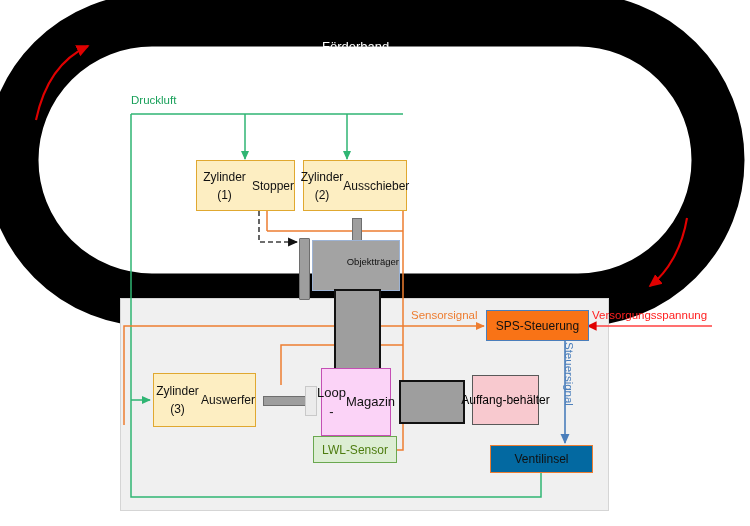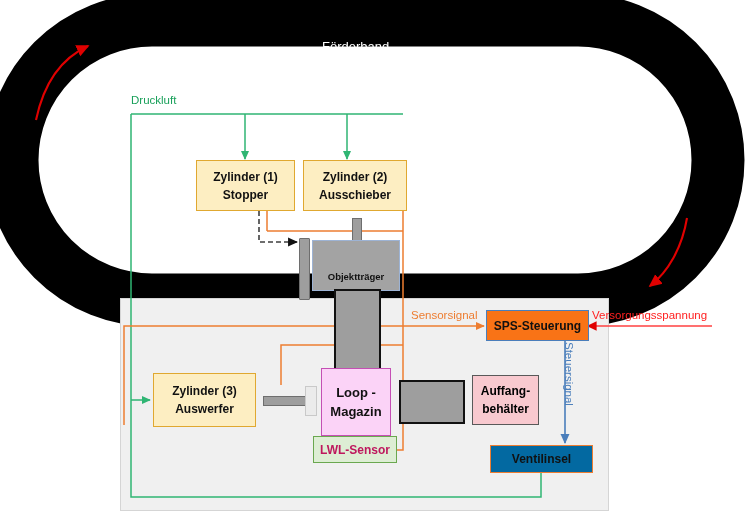--- a/index.html
+++ b/index.html
@@ -1,32 +1,32 @@
 <!DOCTYPE html>
 <html><head>
 <meta charset="utf-8">
 <style>
   html,body{margin:0;padding:0;background:#ffffff;}
   body{width:750px;height:526px;position:relative;overflow:hidden;
        font-family:"Liberation Sans","DejaVu Sans",sans-serif;}
   #stage{position:absolute;left:0;top:0;width:750px;height:526px;}
   svg.layer{position:absolute;left:0;top:0;width:750px;height:526px;overflow:visible;}
-  .node{position:absolute;box-sizing:border-box;display:flex;flex-direction:column;
-        align-items:center;justify-content:center;text-align:center;line-height:1.5;font-weight:bold;}
+  .node{position:absolute;box-sizing:border-box;display:flex;flex-direction:row;
+        align-items:center;justify-content:center;text-align:center;line-height:1.5;}
   .node .ln{display:block;}
   .belt-title{position:absolute;color:#ffffff;font-size:13px;}
   .lbl{position:absolute;font-size:11.5px;white-space:nowrap;}
   .lbl-green{color:#19a05a;}
   .lbl-orange{color:#ed7d31;}
   .lbl-red{color:#ff2020;}
   .lbl-blue{color:#4a7ebb;}
   .vert-lbl{transform-origin:0 0;}
   .box-yellow{background:#fdeec2;border:1.3px solid #e0a830;font-size:12px;color:#111;}
   .box-pink{background:#fbd3f7;border:1.3px solid #c44fb4;font-size:13px;color:#111;}
-  .box-green{background:#ddeed4;border:1.3px solid #6aa84f;font-size:12px;color:#be185d;}
+  .box-green{background:#ddeed4;border:1.3px solid #6aa84f;font-size:12px;color:#4d7c0f;}
   .box-rose{background:#f8c9cf;border:1.6px solid #595959;font-size:12px;color:#000000;}
   .box-sps{background:#f97316;border:1.3px solid #4a7ebb;font-size:12px;color:#111;}
   .box-orange{background:#0369a1;border:1.3px solid #ed7d31;font-size:12px;color:#111;}
   .carrier{background:#a3a3a3;border:1px solid #9db3d4;font-size:9.5px;color:#111;
            justify-content:flex-end;padding-bottom:6px;}
   .panel{position:absolute;background:#f0f0f0;border:1px solid #d5d5d5;}
   .gray-part{position:absolute;background:#9e9e9e;border:2.5px solid #111;}
   .gray-bar{position:absolute;background:#9e9e9e;border:1px solid #6e6e6e;}
   .pale-pad{position:absolute;background:#ebebeb;border:1px solid #c9c9c9;}
 </style>

